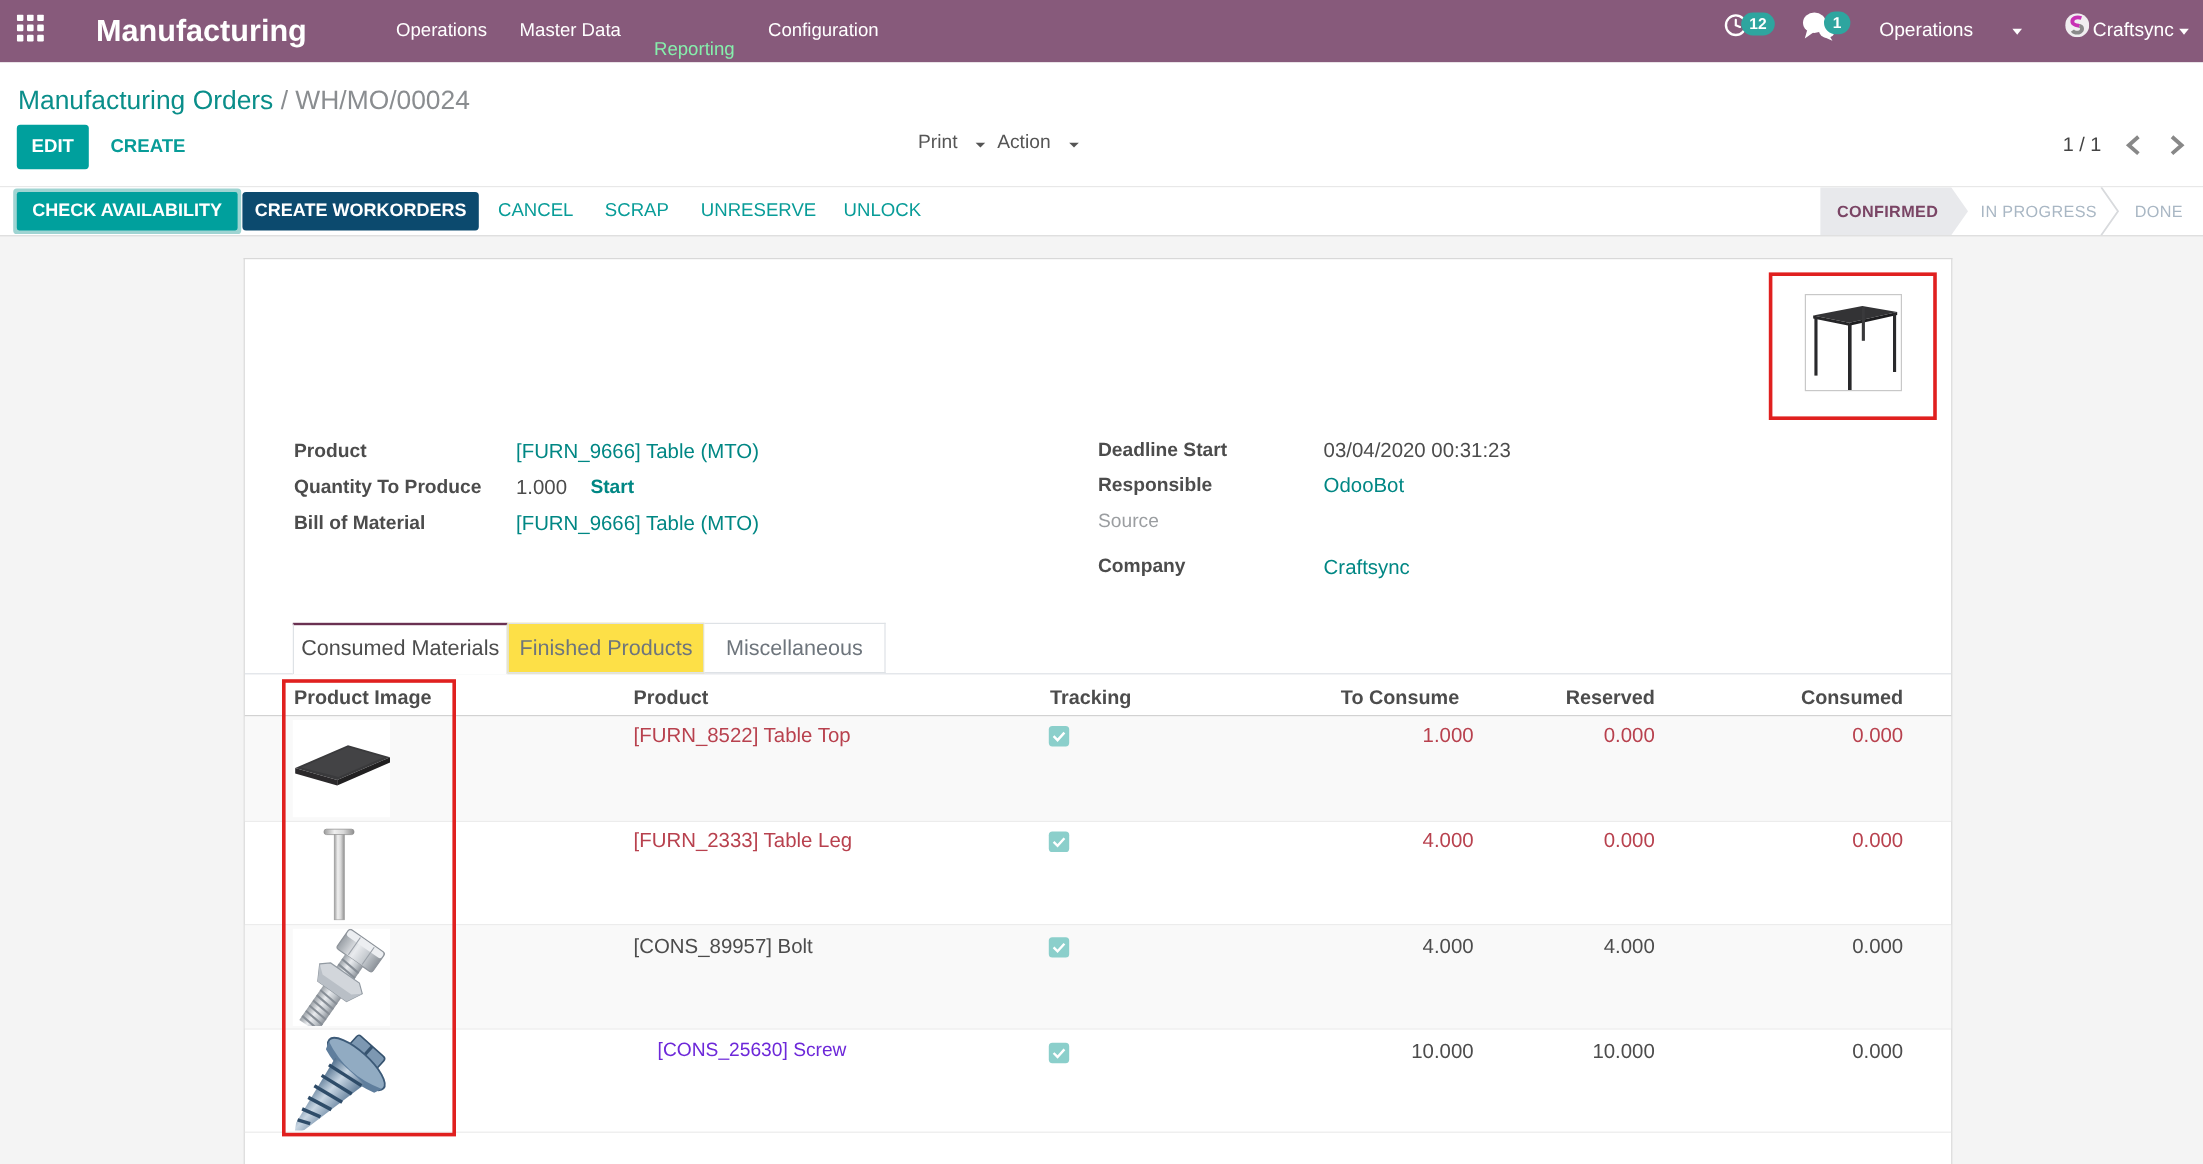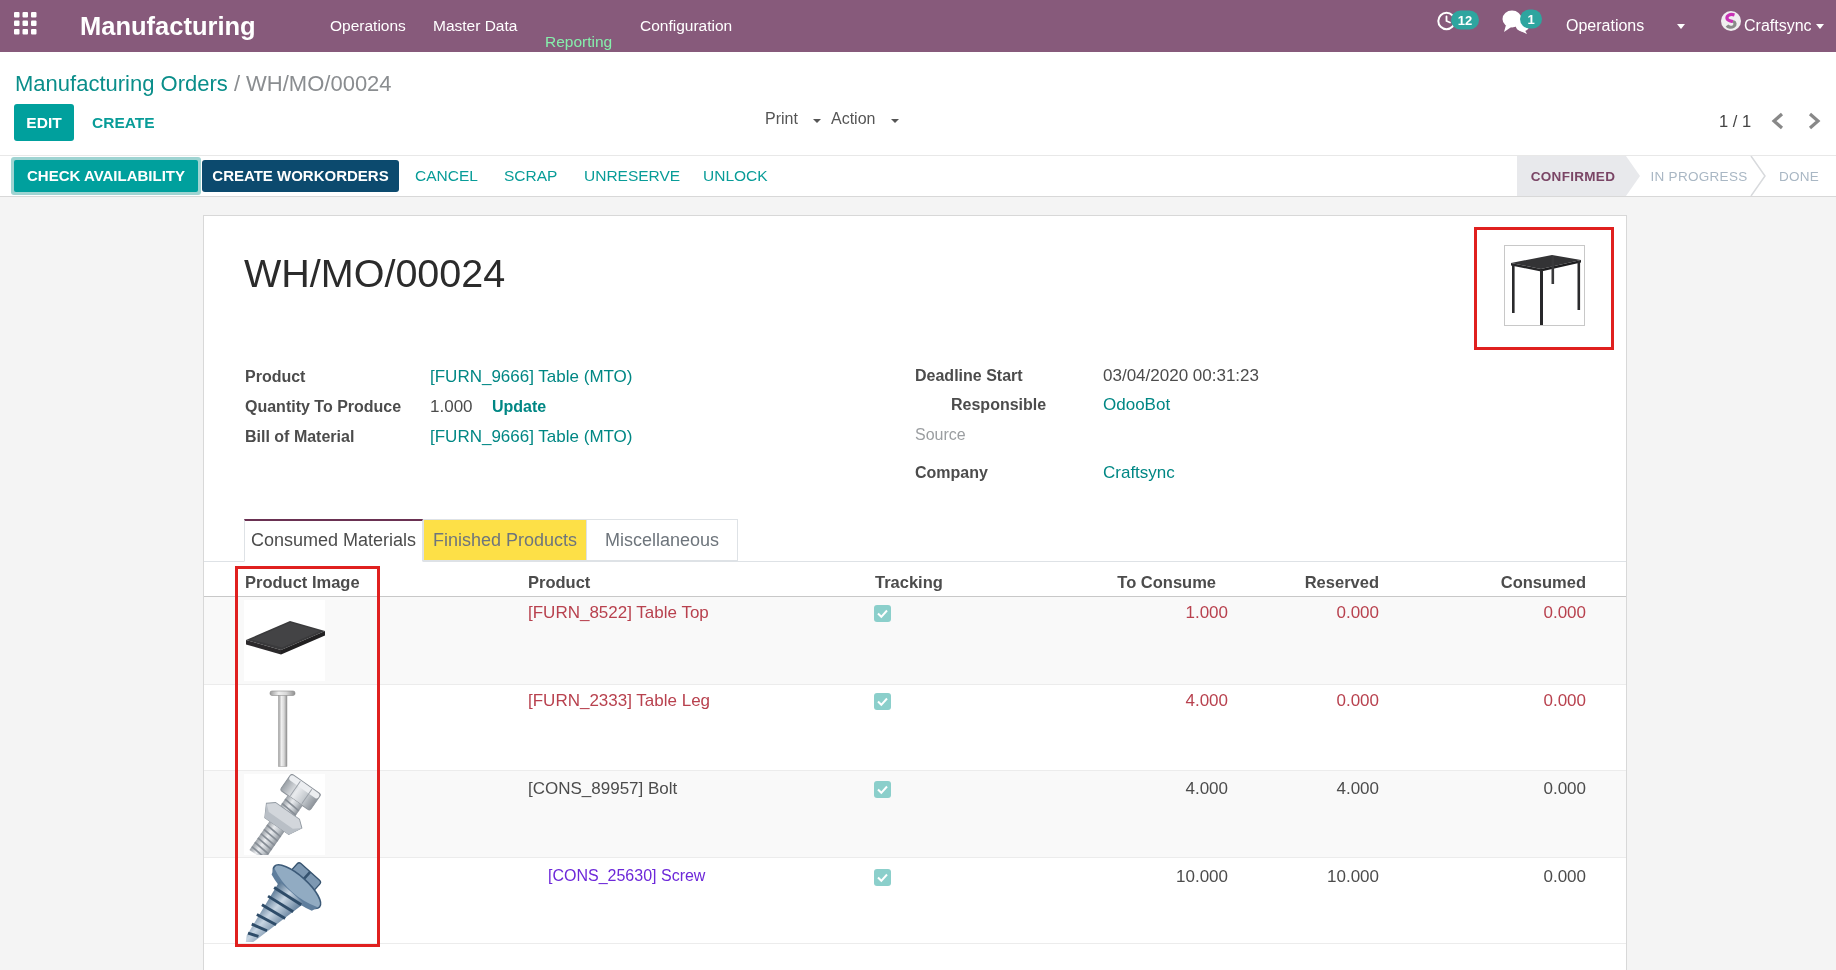--- a/index.html
+++ b/index.html
@@ -88,46 +88,45 @@
     <polygon points="17,0 126,0 140,20 126,40 17,40" fill="#e8e9ec"></polygon>
     <text x="73" y="25" font-size="13.5" font-weight="bold" fill="#7a4565" text-anchor="middle" letter-spacing="0.3">CONFIRMED</text>
     <text x="199" y="25" font-size="13.5" fill="#a9b7c4" text-anchor="middle" letter-spacing="0.3">IN PROGRESS</text>
     <polyline points="251,0 265,20 251,40" fill="none" stroke="#d8dadd" stroke-width="1.5"></polyline>
     <text x="299" y="25" font-size="13.5" fill="#a9b7c4" text-anchor="middle" letter-spacing="0.3">DONE</text>
   </svg>
 
   <div class="abs" id="sheet" style="left:203px;top:215px;width:1424px;height:755px;background:#ffffff;border:1px solid #d8d8d8;border-bottom:none;">
   </div>
 
-  <div class="abs" style="left:244px;top:251px;font-size:39.5px;color:#2b2b2b;">WH/MO/00024</div>
 
   <div class="abs" style="left:1474px;top:227px;width:140px;height:123px;border:3px solid #e0201f;"></div>
   <div class="abs" style="left:1504px;top:245px;width:81px;height:81px;border:1px solid #c8c8c8;">
     <svg width="79" height="79" viewBox="0 0 79 79">
       <polygon points="6,17 47,9 76,14 36,23" fill="#333335"></polygon>
       <polygon points="36,23 76,14 76,16.5 36,25.5" fill="#1d1d1f"></polygon>
       <polygon points="6,17 36,23 36,25.5 6,19.5" fill="#252527"></polygon>
       <rect x="7" y="18" width="2.6" height="49" fill="#2a2a2c"></rect>
       <rect x="35" y="24" width="3" height="55" fill="#28282a"></rect>
       <rect x="72.5" y="15" width="2.6" height="49" fill="#2a2a2c"></rect>
       <rect x="46.5" y="10" width="2.6" height="28" fill="#39393b"></rect>
     </svg>
   </div>
 
   <div class="abs" style="left:245px;top:368px;font-size:16px;font-weight:bold;color:#4c4c4c;">Product</div>
   <div class="abs" style="left:430px;top:367px;font-size:17px;color:#008784;">[FURN_9666] Table (MTO)</div>
   <div class="abs" style="left:245px;top:398px;font-size:16px;font-weight:bold;color:#4c4c4c;">Quantity To Produce</div>
   <div class="abs" style="left:430px;top:397px;font-size:17px;color:#4c4c4c;">1.000</div>
-  <div class="abs" style="left:492px;top:398px;font-size:16px;font-weight:bold;color:#008784;">Update</div>
+  <div class="abs" style="left:492px;top:398px;font-size:16px;font-weight:bold;color:#008784;">Start</div>
   <div class="abs" style="left:245px;top:428px;font-size:16px;font-weight:bold;color:#4c4c4c;">Bill of Material</div>
   <div class="abs" style="left:430px;top:427px;font-size:17px;color:#008784;">[FURN_9666] Table (MTO)</div>
 
   <div class="abs" style="left:915px;top:367px;font-size:16px;font-weight:bold;color:#4c4c4c;">Deadline Start</div>
   <div class="abs" style="left:1103px;top:366px;font-size:17px;color:#4c4c4c;">03/04/2020 00:31:23</div>
-  <div class="abs" style="left:915px;top:396px;font-size:16px;font-weight:bold;color:#4c4c4c;margin-left:36px;">Responsible</div>
+  <div class="abs" style="left:915px;top:396px;font-size:16px;font-weight:bold;color:#4c4c4c;">Responsible</div>
   <div class="abs" style="left:1103px;top:395px;font-size:17px;color:#008784;">OdooBot</div>
   <div class="abs" style="left:915px;top:426px;font-size:16px;color:#9b9ea1;">Source</div>
   <div class="abs" style="left:915px;top:464px;font-size:16px;font-weight:bold;color:#4c4c4c;">Company</div>
   <div class="abs" style="left:1103px;top:463px;font-size:17px;color:#008784;">Craftsync</div>
 
   <div class="abs" style="left:204px;top:561px;width:1422px;height:1px;background:#dee2e6;"></div>
   <div class="abs" style="left:244px;top:519px;width:179px;height:43px;background:#fff;border:1px solid #dee2e6;border-top:2px solid #6a3152;border-bottom:1px solid #fff;color:#4c4c4c;font-size:18px;text-align:center;line-height:39px;">Consumed Materials</div>
   <div class="abs" style="left:423px;top:519px;width:164px;height:42px;background:#fde047;border:1px solid #dee2e6;color:#6e757c;font-size:18px;text-align:center;line-height:40px;">Finished Products</div>
   <div class="abs" style="left:587px;top:519px;width:151px;height:42px;background:#fff;border:1px solid #dee2e6;border-left:none;color:#6e757c;font-size:18px;text-align:center;line-height:40px;">Miscellaneous</div>
 

